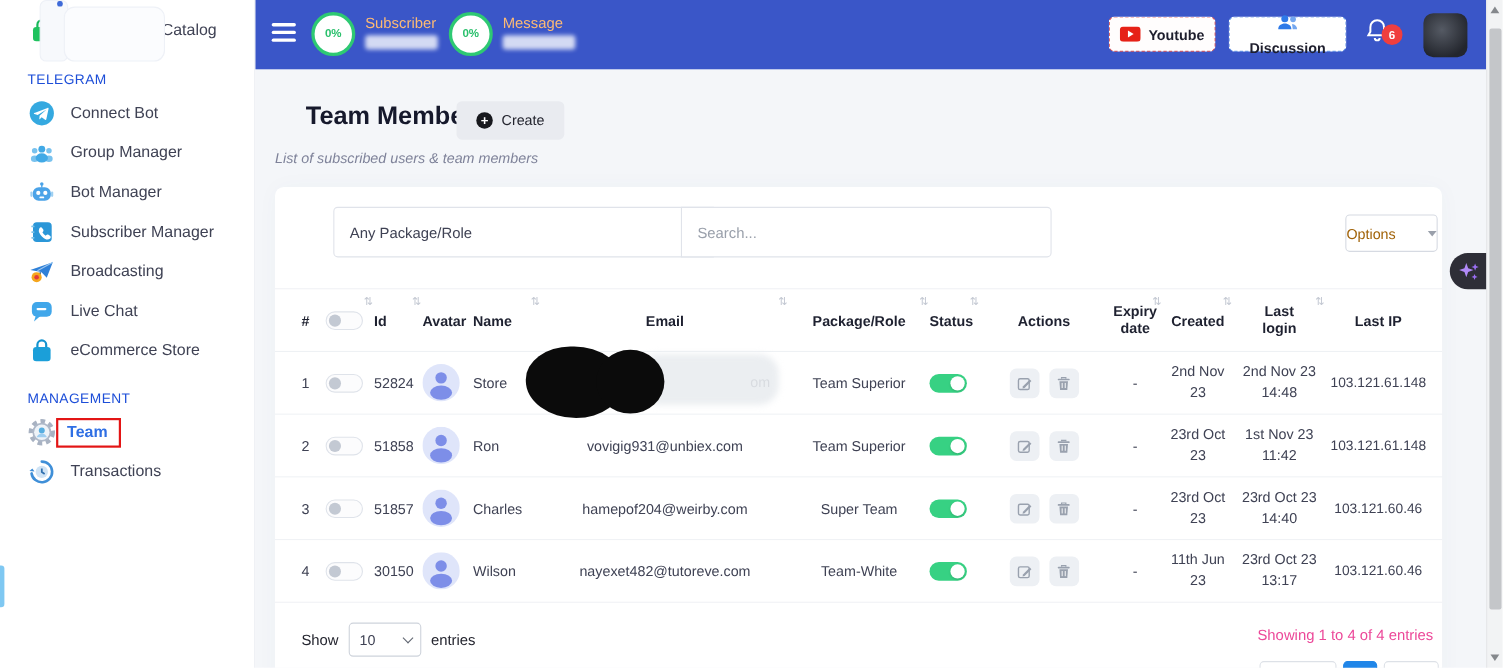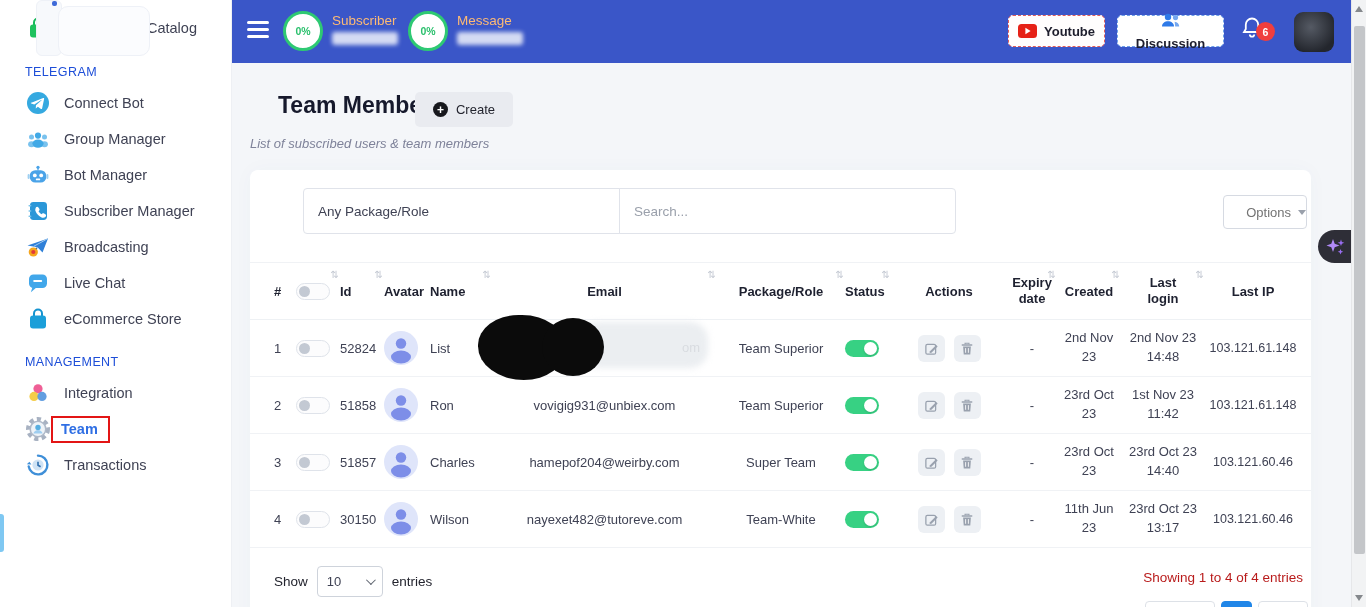--- a/index.html
+++ b/index.html
@@ -58,21 +58,21 @@
 
   .card { position:absolute; left:18px; top:107px; width:1061px; height:520px; background:#fff; border-radius:8px;
     box-shadow:0 0 20px rgba(76,87,125,.03); }
   .flt-select { position:absolute; left:24px; top:18px; width:346px; height:46px; border:1px solid #e0e3ea; border-radius:4px 0 0 4px;
     display:flex; align-items:center; padding:0 14px; font-size:13.5px; color:#3f4254; cursor:pointer; background:#fff;margin-left:29px; }
   .caret-tri { margin-left:auto; width:0; height:0; border-left:4px solid transparent; border-right:4px solid transparent; border-top:5px solid #9aa0ab; }
   .flt-search { position:absolute; left:369px; top:18px; width:337px; height:46px; border:1px solid #e0e3ea; border-radius:0 4px 4px 0;
     padding:0 14px; font-size:13.5px; color:#3f4254; outline:none; font-family:inherit; }
   .flt-search::placeholder { color:#9aa0ab; }
   .options-btn { position:absolute; right:4px; top:25px; width:84px; height:34px; border:1px solid #d6dae2; border-radius:4px;
-    background:#fff; display:flex; align-items:center; justify-content:flex-end; gap:7px; font-size:13px; color:#737373; cursor:pointer; }
+    background:#fff; display:flex; align-items:center; justify-content:space-between; gap:7px; font-size:13px; color:#a16207; cursor:pointer; }
   .options-btn .caret-tri { margin-left:0; }
 
   
   .tbl { position:absolute; left:0; top:92px; right:0; }
   .trow { display:grid; grid-template-columns:22px 44px 44px 46px 62px 1fr 128px 46px 116px 50px 64px 84px 96px;
     align-items:center; padding:0 10px 0 24px; position:relative; }
   .thead { height:58px; border-top:1px solid #f0f2f5; border-bottom:1px solid #eef1f4; font-weight:bold; color:#1e2130; font-size:13px; }
   .tbody-row { height:57px; border-bottom:1px solid #f0f2f5; font-size:13px; color:#3f4254; }
   .th { position:relative; height:100%; display:flex; align-items:center; }
   .th.ctr, .td.ctr { justify-content:center; text-align:center; }
@@ -96,21 +96,21 @@
   .blob1 { position:absolute; left:228px; top:-5px; width:88px; height:65px; background:#0b0b0b; border-radius:46% 50% 48% 52%; z-index:3; }
   .blob2 { position:absolute; left:292px; top:-2px; width:62px; height:58px; background:#0b0b0b; border-radius:50%; z-index:3; }
   .smudge { position:absolute; left:330px; top:2px; width:128px; height:46px; background:rgba(233,236,240,.9); border-radius:18px; filter:blur(3px); z-index:2; }
   .frag { position:absolute; top:20px; font-size:13px; color:#3f4254; z-index:1; }
 
   
   .foot-show { position:absolute; left:24px; top:396px; display:flex; align-items:center; font-size:13.5px; color:#23242e; gap:9px; }
   .show-select { width:66px; height:31px; border:1px solid #ced3db; border-radius:4px; display:flex; align-items:center;
     padding:11px 9px; font-size:13px; color:#3f4254; cursor:pointer; background:#fff; }
   .chev { margin-left:auto; width:7px; height:7px; border-right:1.6px solid #5f6570; border-bottom:1.6px solid #5f6570; transform:rotate(45deg) translateY(-2px); }
-  .foot-showing { position:absolute; right:8px; top:400px; font-size:13.5px; color:#b91c1c; }
+  .foot-showing { position:absolute; right:8px; top:400px; font-size:13.5px; color:#ec4899; }
   .pg-btn { position:absolute; top:431px; height:32px; border:1px solid #dde1e7; border-radius:4px; background:#fff; cursor:pointer; }
   .pg-prev { left:895px; width:70px; }
   .pg-cur { left:971px; width:31px; background:#2086e8; border-color:#2086e8; }
   .pg-next { left:1008px; width:50px; }
 
   .ai-fab { position:absolute; left:1318px; top:230px; width:33px; height:33px; background:#2e2e37; border-radius:17px 0 0 17px;
     z-index:9; cursor:pointer; display:flex; align-items:center; justify-content:center; }
 </style>
 </head>
 <body>
@@ -213,30 +213,20 @@
         </svg>
     </span>
     <span class="s-lbl">eCommerce Store</span>
   </div>
 
   <div class="s-sec">MANAGEMENT</div>
 
   <div class="s-item">
     <span class="s-ico">
       <svg width="26" height="26" viewBox="0 0 26 26">
-          <circle cx="13" cy="8.8" r="4.6" fill="#ef5f96"></circle>
-          <circle cx="9" cy="16.4" r="4.6" fill="#f3c93f" fill-opacity=".95"></circle>
-          <circle cx="17" cy="16.4" r="4.6" fill="#5596dd" fill-opacity=".92"></circle>
-        </svg>
-    </span>
-    <span class="s-lbl">Integration</span>
-  </div>
-  <div class="s-item">
-    <span class="s-ico">
-      <svg width="26" height="26" viewBox="0 0 26 26">
           <circle cx="13" cy="13" r="10" fill="none" stroke="#a8b2c2" stroke-width="4" stroke-dasharray="4.2 3.4"></circle>
           <circle cx="13" cy="13" r="8.6" fill="#aeb8c8"></circle>
           <circle cx="13" cy="13" r="7" fill="#eef3f8"></circle>
           <circle cx="13" cy="11.4" r="2.7" fill="#58aee0"></circle>
           <path d="M8.3 17.6c.8-2.3 2.6-3.5 4.7-3.5s3.9 1.2 4.7 3.5z" fill="#9fcef0"></path>
         </svg>
     </span>
     <span class="red-box">
       <span class="s-lbl active" style="margin-left:0">Team</span>
     </span>
@@ -398,21 +388,21 @@
             <span class="toggle tgl-off"></span>
           </div>
         <div class="td">52824</div>
         <div class="td">
           <svg width="34" height="34" viewBox="0 0 34 34">
               <circle cx="17" cy="17" r="17" fill="#dfe5fa"></circle>
               <circle cx="17" cy="12.5" r="5.2" fill="#7d8ee8"></circle>
               <ellipse cx="17" cy="26" rx="10" ry="6.5" fill="#7d8ee8"></ellipse>
             </svg>
         </div>
-        <div class="td">List</div>
+        <div class="td">Store</div>
         <div class="td ctr">
             <span></span>
           </div>
         <div class="td ctr">Team Superior</div>
         <div class="td">
             <span class="toggle tgl-on"></span>
           </div>
         <div class="td ctr">
             <div class="act-gap">
           <span class="act-btn">

